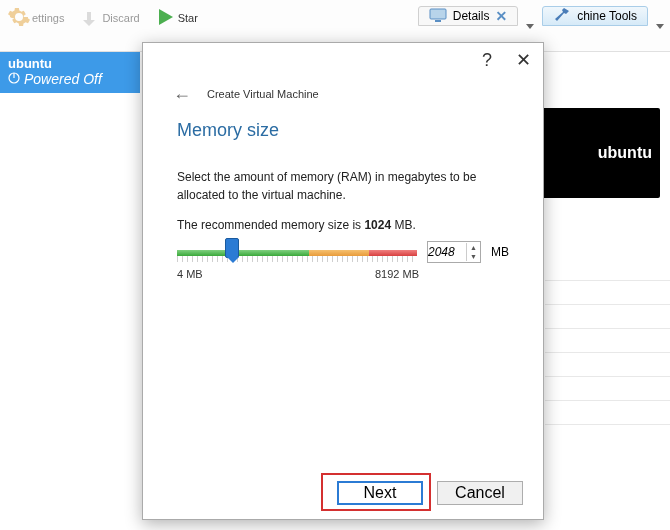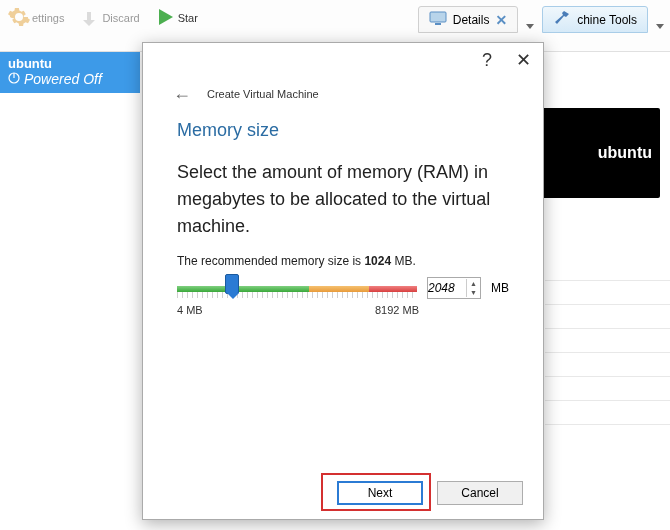--- a/index.html
+++ b/index.html
@@ -4,21 +4,21 @@
   <style>
     * { box-sizing: border-box; margin: 0; padding: 0; }
     body { font-family: "Segoe UI", Tahoma, sans-serif; font-size: 12px; background: #fff; width: 670px; height: 530px; overflow: hidden; position: relative; }
 
     
     .toolbar { display: flex; align-items: flex-start; padding: 2px 0 0 0; border-bottom: 1px solid #e0e0e0; height: 52px; background: #fdfdfd; }
     .tool-btn { display: flex; flex-direction: row; align-items: center; padding: 2px 6px; font-size: 11px; color: #333; cursor: pointer; min-width: 40px; }
     .tool-btn.disabled { opacity: 0.5; }
     .tool-icon { width: 26px; height: 26px; margin-bottom: 2px; display: flex; align-items: center; justify-content: center; }
     .tool-group-right { margin-left: auto; display: flex; align-items: stretch; height: 100%; }
-    .tab-btn { display: flex; align-items: center; gap: 6px; padding: 6px 10px; border: 1px solid #d0d0d0; background: #f8f8f8; border-radius: 3px 3px 0 0; margin: 4px 2px 0 2px; font-size: 12px; height: 27px; }
+    .tab-btn { display: flex; align-items: center; gap: 6px; padding: 6px 10px; border: 1px solid #d0d0d0; background: #f8f8f8; border-radius: 3px 3px 0 0; margin: 4px 2px 0 2px; font-size: 12px; height: 20px; }
     .tab-btn.active { background: linear-gradient(#f0f7fc, #d6eaf8); border-color: #a9cde8; text-align: right; }
     .tab-btn .x { color: #5a8fc4; font-weight: bold; font-size: 14px; }
     .tab-chevron { padding: 4px 6px; display: flex; align-items: center; }
 
     
     .vm-list { position: absolute; left: 0; top: 52px; width: 140px; }
     .vm-item { background: #3d9ae8; color: #fff; padding: 4px 8px 6px 8px; }
     .vm-name { font-weight: bold; font-size: 13px; }
     .vm-state { font-style: italic; font-size: 14px; display: flex; align-items: center; gap: 4px; }
 
@@ -27,22 +27,22 @@
     .preview-box { background: #000; color: #fff; width: 120px; height: 90px; display: flex; align-items: center; justify-content: flex-end; padding-right: 8px; font-size: 16px; font-weight: bold; border-radius: 2px; }
 
     
     .dialog { position: absolute; left: 142px; top: 42px; width: 402px; height: 478px; background: #fff; border: 1px solid #aaa; box-shadow: 0 4px 16px rgba(0,0,0,0.3); }
     .dialog-top { height: 34px; display: flex; justify-content: flex-end; align-items: center; padding-right: 12px; gap: 24px; }
     .dialog-top span { font-size: 18px; color: #333; cursor: pointer; font-family: Arial; }
     .dialog-header { padding: 6px 30px 16px 30px; display: flex; align-items: center; gap: 16px; }
     .back-arrow { font-size: 18px; color: #666; cursor: pointer; }
     .dialog-title { font-size: 11px; color: #333; }
     .dialog-body { padding: 0 34px; }
-    .section-title { font-size: 18px; color: #2b6ca3; margin-bottom: 18px; font-weight: normal; }
-    .desc { font-size: 18px; color: #222; line-height: 1.5; margin-bottom: 14px; }
+    .section-title { font-size: 18px; color: #2b6ca3; margin-bottom: 27px; font-weight: normal; }
+    .desc { font-size: 12px; color: #222; line-height: 1.5; margin-bottom: 14px; }
     .rec { font-size: 12px; color: #222; margin-bottom: 8px; }
     .rec b { font-weight: bold; }
 
     .slider-row { display: flex; align-items: center; gap: 10px; }
     .slider-wrap { position: relative; flex: 1; height: 24px; }
     .slider-track { position: absolute; top: 10px; left: 0; right: 0; height: 6px; display: flex; }
     .seg-green { background: linear-gradient(#7fd07f, #3aa83a); height: 100%; }
     .seg-orange { background: linear-gradient(#f5c06f, #e89b3a); height: 100%; }
     .seg-red { background: linear-gradient(#f08080, #d84040); height: 100%; }
     .ticks { position: absolute; top: 16px; left: 0; right: 0; height: 6px; background: repeating-linear-gradient(90deg, #888 0 1px, transparent 1px 5px); opacity: 0.4; }
@@ -53,21 +53,21 @@
     .spin input { border: none; width: 38px; text-align: left; padding-right: 2px; font-size: 12px; outline: none; font-style: italic; }
     .spin-btns { width: 14px; display: flex; flex-direction: column; border-left: 1px solid #ccc; }
     .spin-btns span { font-size: 7px; line-height: 9px; text-align: center; color: #555; cursor: pointer; }
 
     .unit { font-size: 12px; }
     .range-labels { display: flex; justify-content: space-between; font-size: 11px; color: #333; margin-top: 4px; padding-right: 90px; }
 
     .watermark { position: absolute; top: 230px; left: 200px; font-size: 24px; font-weight: bold; color: rgba(180,200,180,0.35); letter-spacing: 2px; pointer-events: none; font-family: Arial; }
 
     .dialog-footer { position: absolute; bottom: 14px; right: 20px; display: flex; gap: 14px; }
-    .btn { min-width: 86px; height: 24px; border: 1px solid #adadad; background: #f0f0f0; font-size: 12px; cursor: pointer; }
+    .btn { min-width: 86px; height: 24px; border: 1px solid #adadad; background: #f0f0f0; font-size: 16px; cursor: pointer; }
     .btn.primary { border: 2px solid #2b7bd4; background: #fff; }
     .highlight-box { position: absolute; border: 2px solid #d43030; bottom: 8px; right: 112px; width: 110px; height: 38px; pointer-events: none; }
 
     .hz-lines { position: absolute; left: 545px; top: 280px; right: 0; }
     .hz-lines div { border-top: 1px solid #e8e8e8; height: 24px; }
   </style>
 </head>
 <body>
 
 <div class="toolbar">

